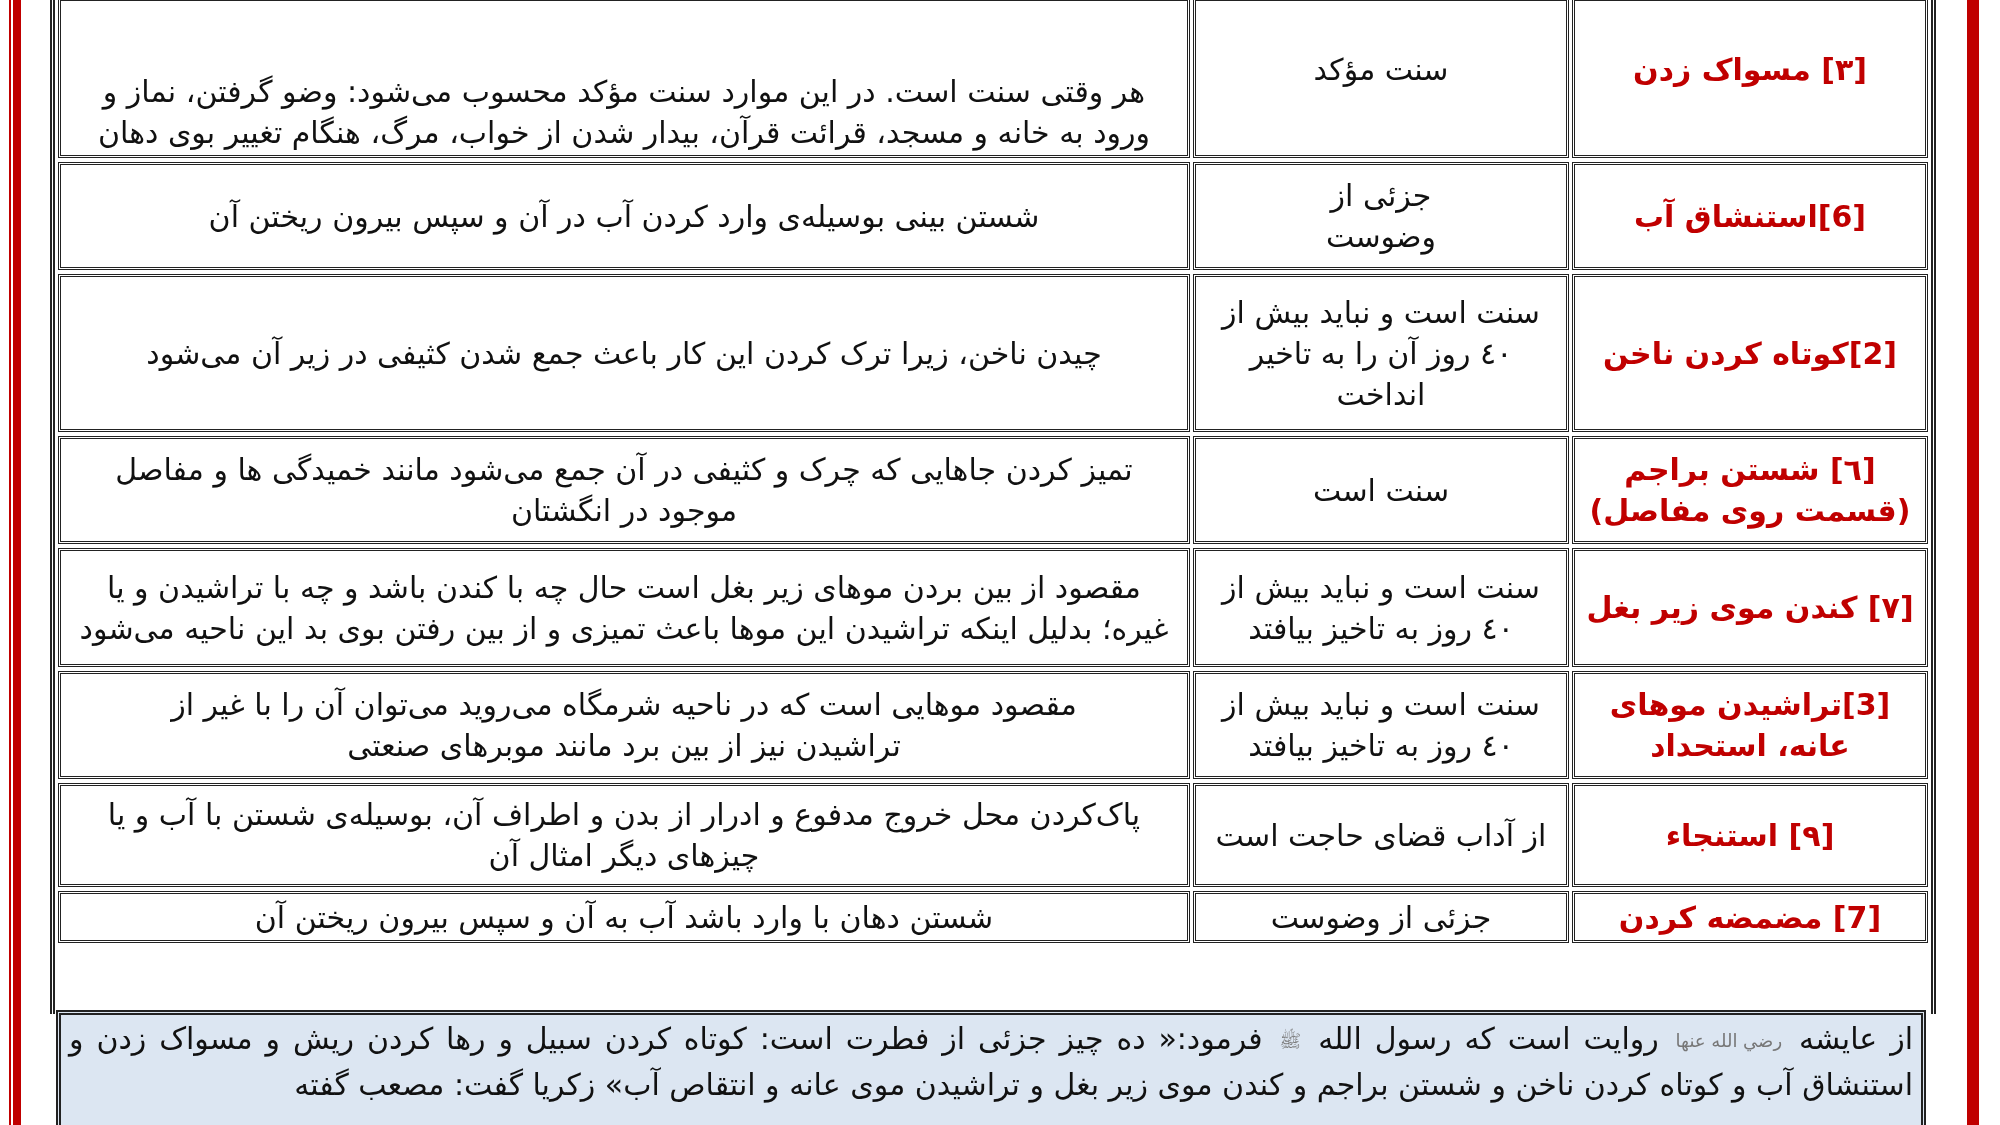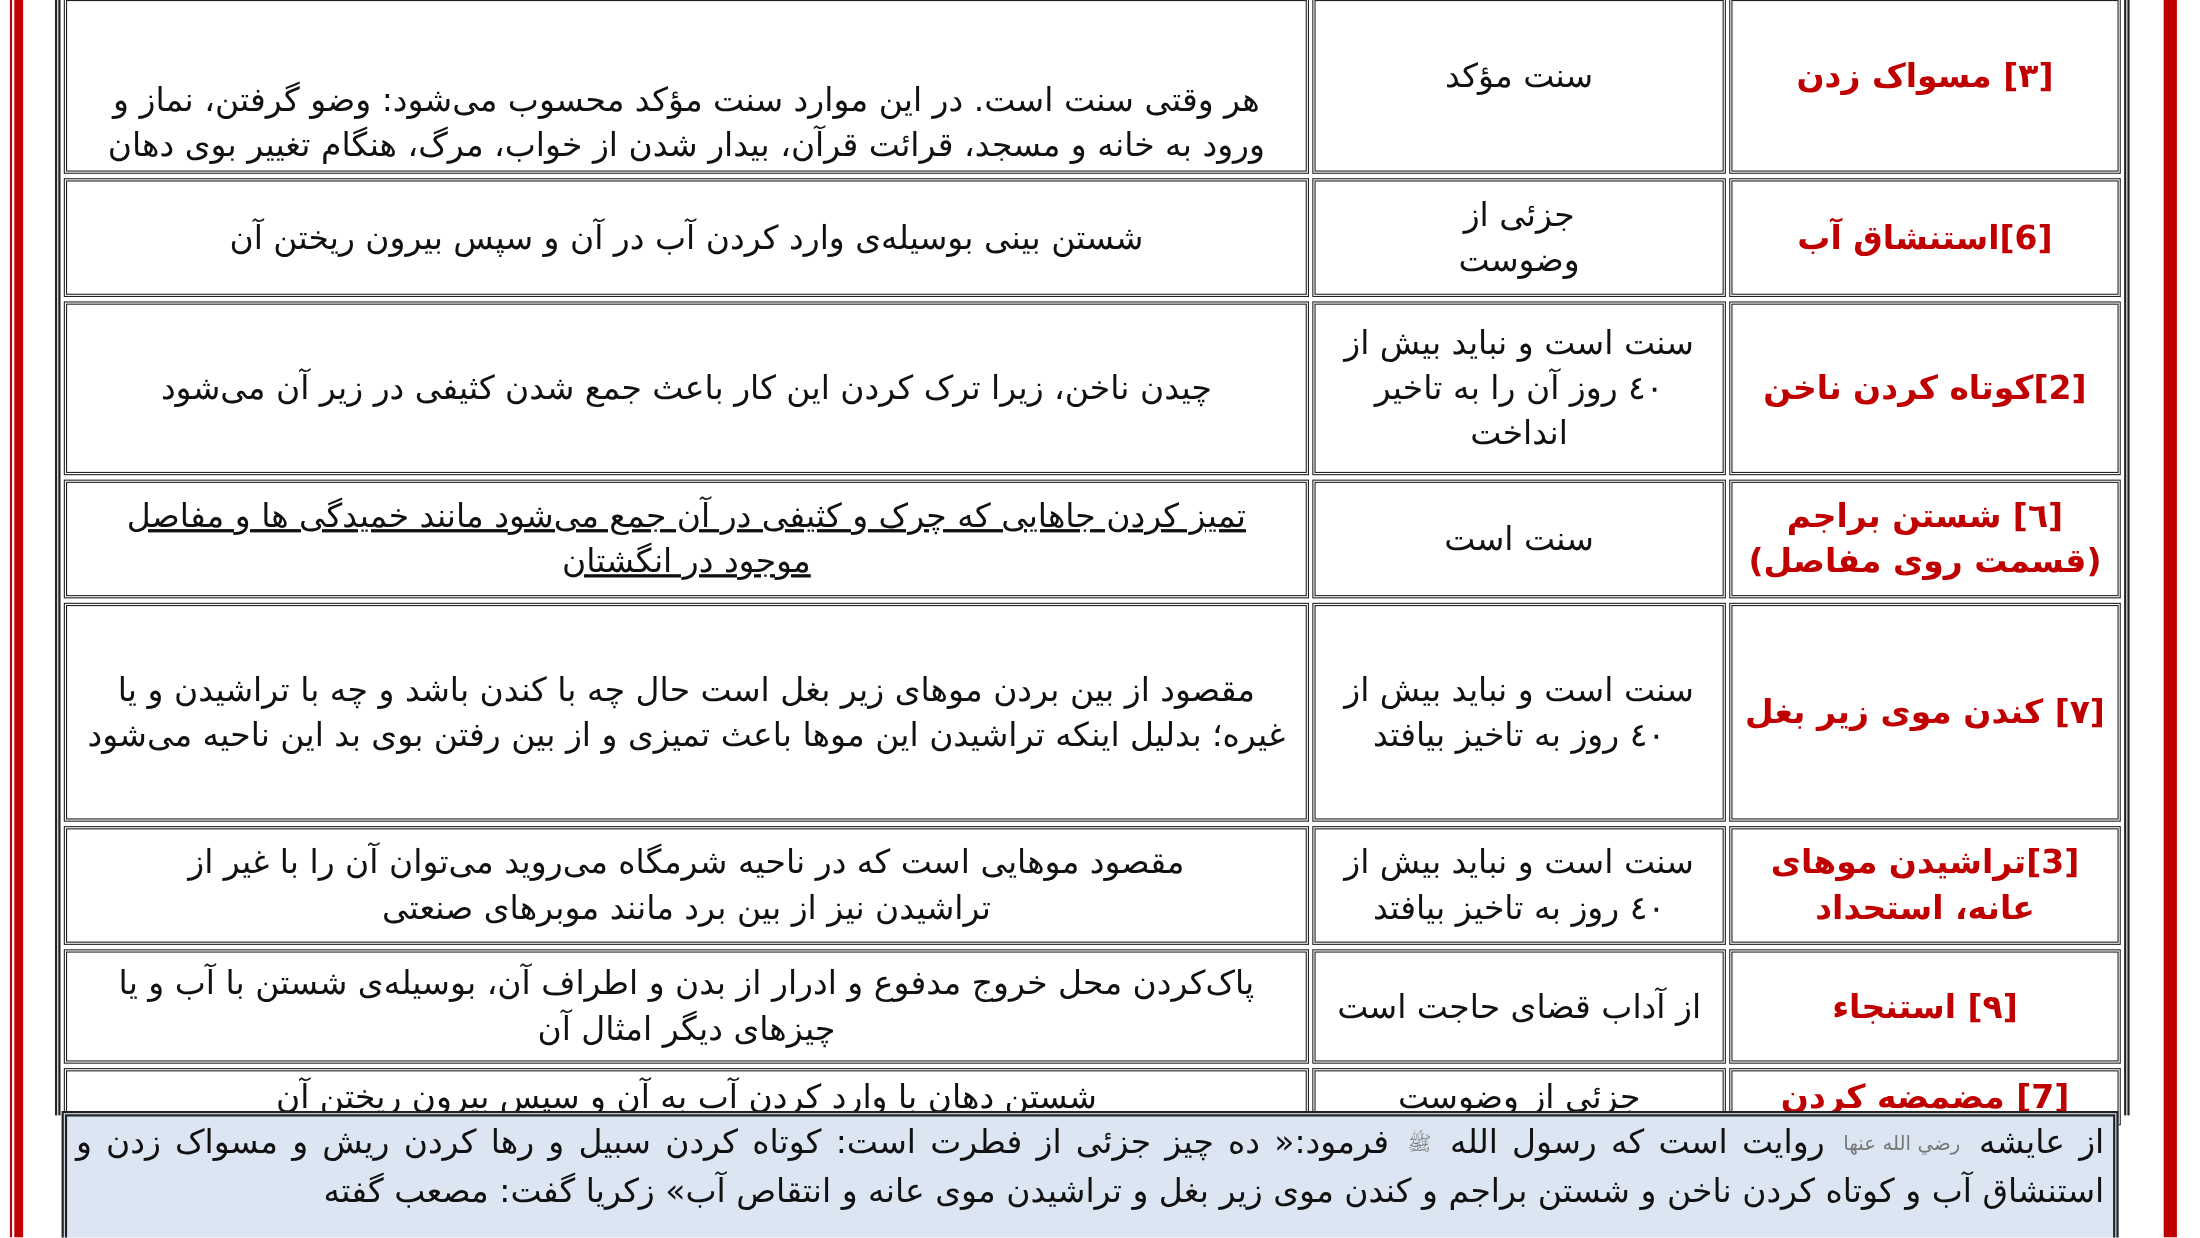--- a/index.html
+++ b/index.html
@@ -114,41 +114,41 @@
         <td class="desc">شستن بینی بوسیله‌ی وارد کردن آب در آن و سپس بیرون ریختن آن</td>
       </tr>
       <tr style="height:158px;">
         <td class="name">[2]کوتاه کردن ناخن</td>
         <td class="status">سنت است و نباید بیش از ٤٠ روز آن را به تاخیر انداخت</td>
         <td class="desc">چیدن ناخن، زیرا ترک کردن این کار باعث جمع شدن کثیفی در زیر آن می‌شود</td>
       </tr>
       <tr style="height:108px;">
         <td class="name">[٦] شستن براجم (قسمت روی مفاصل)</td>
         <td class="status">سنت است</td>
-        <td class="desc" style="padding:0 40px;text-decoration:underline;">تمیز کردن جاهایی که چرک  و کثیفی در آن جمع می‌شود مانند خمیدگی ها و مفاصل موجود در انگشتان</td>
+        <td class="desc" style="padding:0 40px;">تمیز کردن جاهایی که چرک  و کثیفی در آن جمع می‌شود مانند خمیدگی ها و مفاصل موجود در انگشتان</td>
       </tr>
-      <tr style="height:199px;">
+      <tr style="height:119px;">
         <td class="name">[٧] کندن موی زیر بغل</td>
         <td class="status">سنت است و نباید بیش از ٤٠ روز به تاخیز بیافتد</td>
         <td class="desc">مقصود از بین بردن موهای زیر بغل است حال چه با کندن باشد و چه با تراشیدن و یا غیره؛ بدلیل اینکه تراشیدن این موها باعث تمیزی و از بین رفتن بوی بد این ناحیه می‌شود</td>
       </tr>
       <tr style="height:108px;">
         <td class="name">[3]تراشیدن موهای عانه، استحداد</td>
         <td class="status">سنت است و نباید بیش از ٤٠ روز به تاخیز بیافتد</td>
         <td class="desc" style="padding:0 80px;">مقصود موهایی است که در ناحیه شرمگاه می‌روید می‌توان آن را با غیر از تراشیدن نیز از بین برد مانند موبرهای صنعتی</td>
       </tr>
       <tr style="height:104px;">
         <td class="name">[٩] استنجاء</td>
         <td class="status">از آداب قضای حاجت است</td>
         <td class="desc">پاک‌کردن محل خروج مدفوع و ادرار از بدن و اطراف آن، بوسیله‌ی شستن با آب و یا چیزهای دیگر امثال آن</td>
       </tr>
       <tr style="height:52px;">
         <td class="name">[7] مضمضه کردن</td>
         <td class="status">جزئی از وضوست</td>
-        <td class="desc">شستن دهان با وارد کردن آب به آن و سپس بیرون ریختن آن</td>
+        <td class="desc">شستن دهان با وارد باشد آب به آن و سپس بیرون ریختن آن</td>
       </tr>
     </tbody>
   </table>
 </div>
 
 <div class="note-box">
   <span>از عایشه</span>
   <span class="honorific">رضي الله عنها</span>
   <span>روایت است که رسول الله</span>
   <span class="honorific">ﷺ</span>

